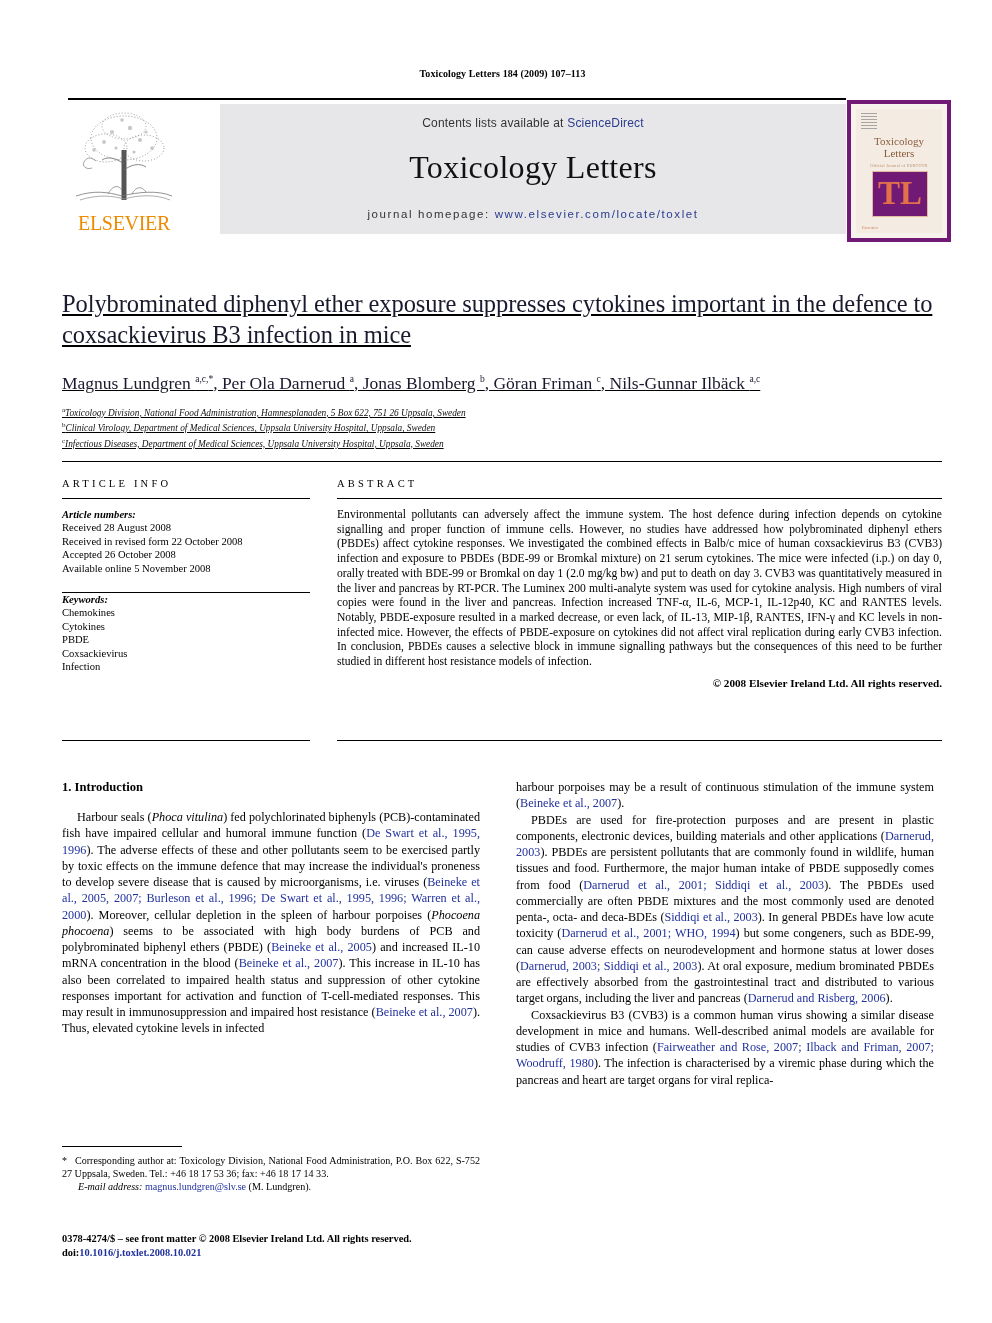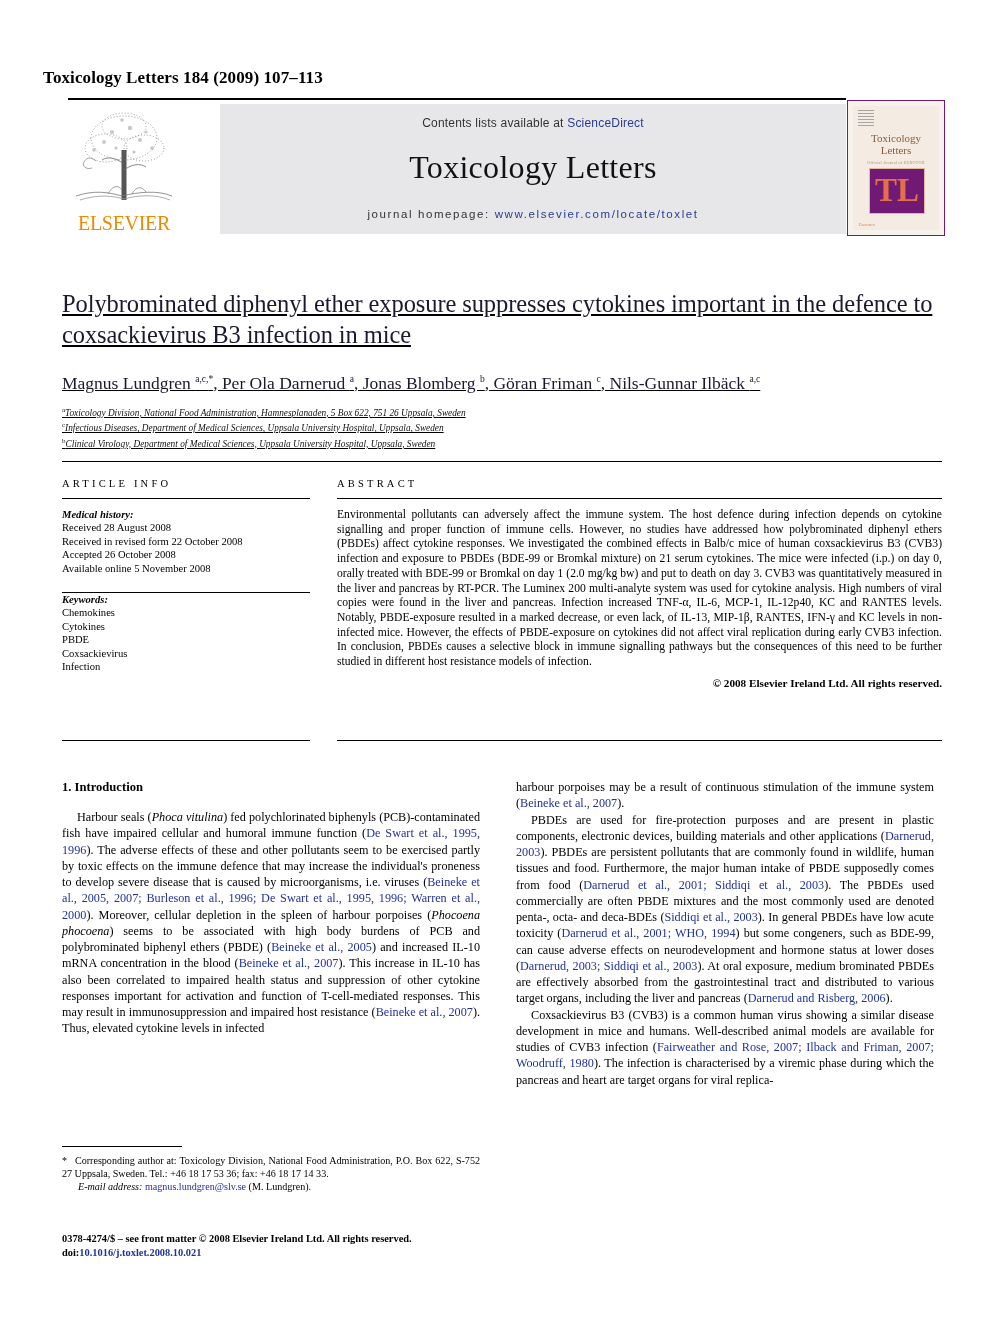--- a/index.html
+++ b/index.html
@@ -20,25 +20,25 @@
     position: absolute;
     left: 0; top: 0;
     width: 992px;
     height: 1323px;
     background: #fff;
   }
 
   
   .running-head {
     position: absolute;
-    left: 43px; top: 68px;
+    left: 60px; top: 68px;
     width: 885px;
-    text-align: left;
-    font-family: "Liberation Serif", serif;
-    font-size: 17px;
+    text-align: center;
+    font-family: "Liberation Serif", serif;
+    font-size: 10px;
     font-weight: bold;
     letter-spacing: 0.1px;
   }
 
   
   .masthead {
     position: absolute;
     left: 60px; top: 98px;
     width: 885px;
     height: 138px;
@@ -115,21 +115,21 @@
     color: #333;
   }
   .banner-homepage .url {
     color: #2a3b8f;
   }
   .cover-thumb {
     position: absolute;
     left: 787px; top: 2px;
     width: 96px;
     height: 134px;
-    border: 1px solid #701a75;
+    border: 4px solid #701a75;
     background: #f7f2ec;
     overflow: hidden;
   }
   .cover-inner {
     position: absolute;
     left: 5px; top: 5px;
     right: 5px; bottom: 5px;
     background: #f4ece3;
   }
   .cover-els-mark {
@@ -416,32 +416,32 @@
         <div class="cover-foot">Eurotox</div>
       </div>
     </div>
   </div>
 
   <div class="title-block">
     <h1 class="paper-title">Polybrominated diphenyl ether exposure suppresses cytokines important in the defence to coxsackievirus B3 infection in mice</h1>
     <div class="authors">Magnus Lundgren <sup>a,c,</sup><sup>*</sup>, Per Ola Darnerud <sup>a</sup>, Jonas Blomberg <sup>b</sup>, Göran Friman <sup>c</sup>, Nils-Gunnar Ilbäck <sup>a,c</sup></div>
     <div class="affiliations">
       <div class="affiliation"><sup>a</sup><span>Toxicology Division, National Food Administration, Hamnesplanaden, 5 Box 622, 751 26 Uppsala, Sweden</span></div>
+      <div class="affiliation"><sup>b</sup><span>Clinical Virology, Department of Medical Sciences, Uppsala University Hospital, Uppsala, Sweden</span></div>
       <div class="affiliation"><sup>c</sup><span>Infectious Diseases, Department of Medical Sciences, Uppsala University Hospital, Uppsala, Sweden</span></div>
-      <div class="affiliation"><sup>b</sup><span>Clinical Virology, Department of Medical Sciences, Uppsala University Hospital, Uppsala, Sweden</span></div>
     </div>
   </div>
 
   <div class="rule-full" style="left:62px; top:461px; width:880px; height:1px;"></div>
 
   <div class="info-col">
     <div class="sec-head">ARTICLE INFO</div>
     <div class="thin-rule"></div>
     <div class="info-body">
-      <div class="lbl">Medical history:</div>
+      <div class="lbl">Article numbers:</div>
       <div>Received 28 August 2008</div>
       <div>Received in revised form 22 October 2008</div>
       <div>Accepted 26 October 2008</div>
       <div>Available online 5 November 2008</div>
     </div>
     <div class="thin-rule" style="margin-top:17px;"></div>
     <div class="info-body kw-block">
       <div class="lbl">Keywords:</div>
       <div>Chemokines</div>
       <div>Cytokines</div>

